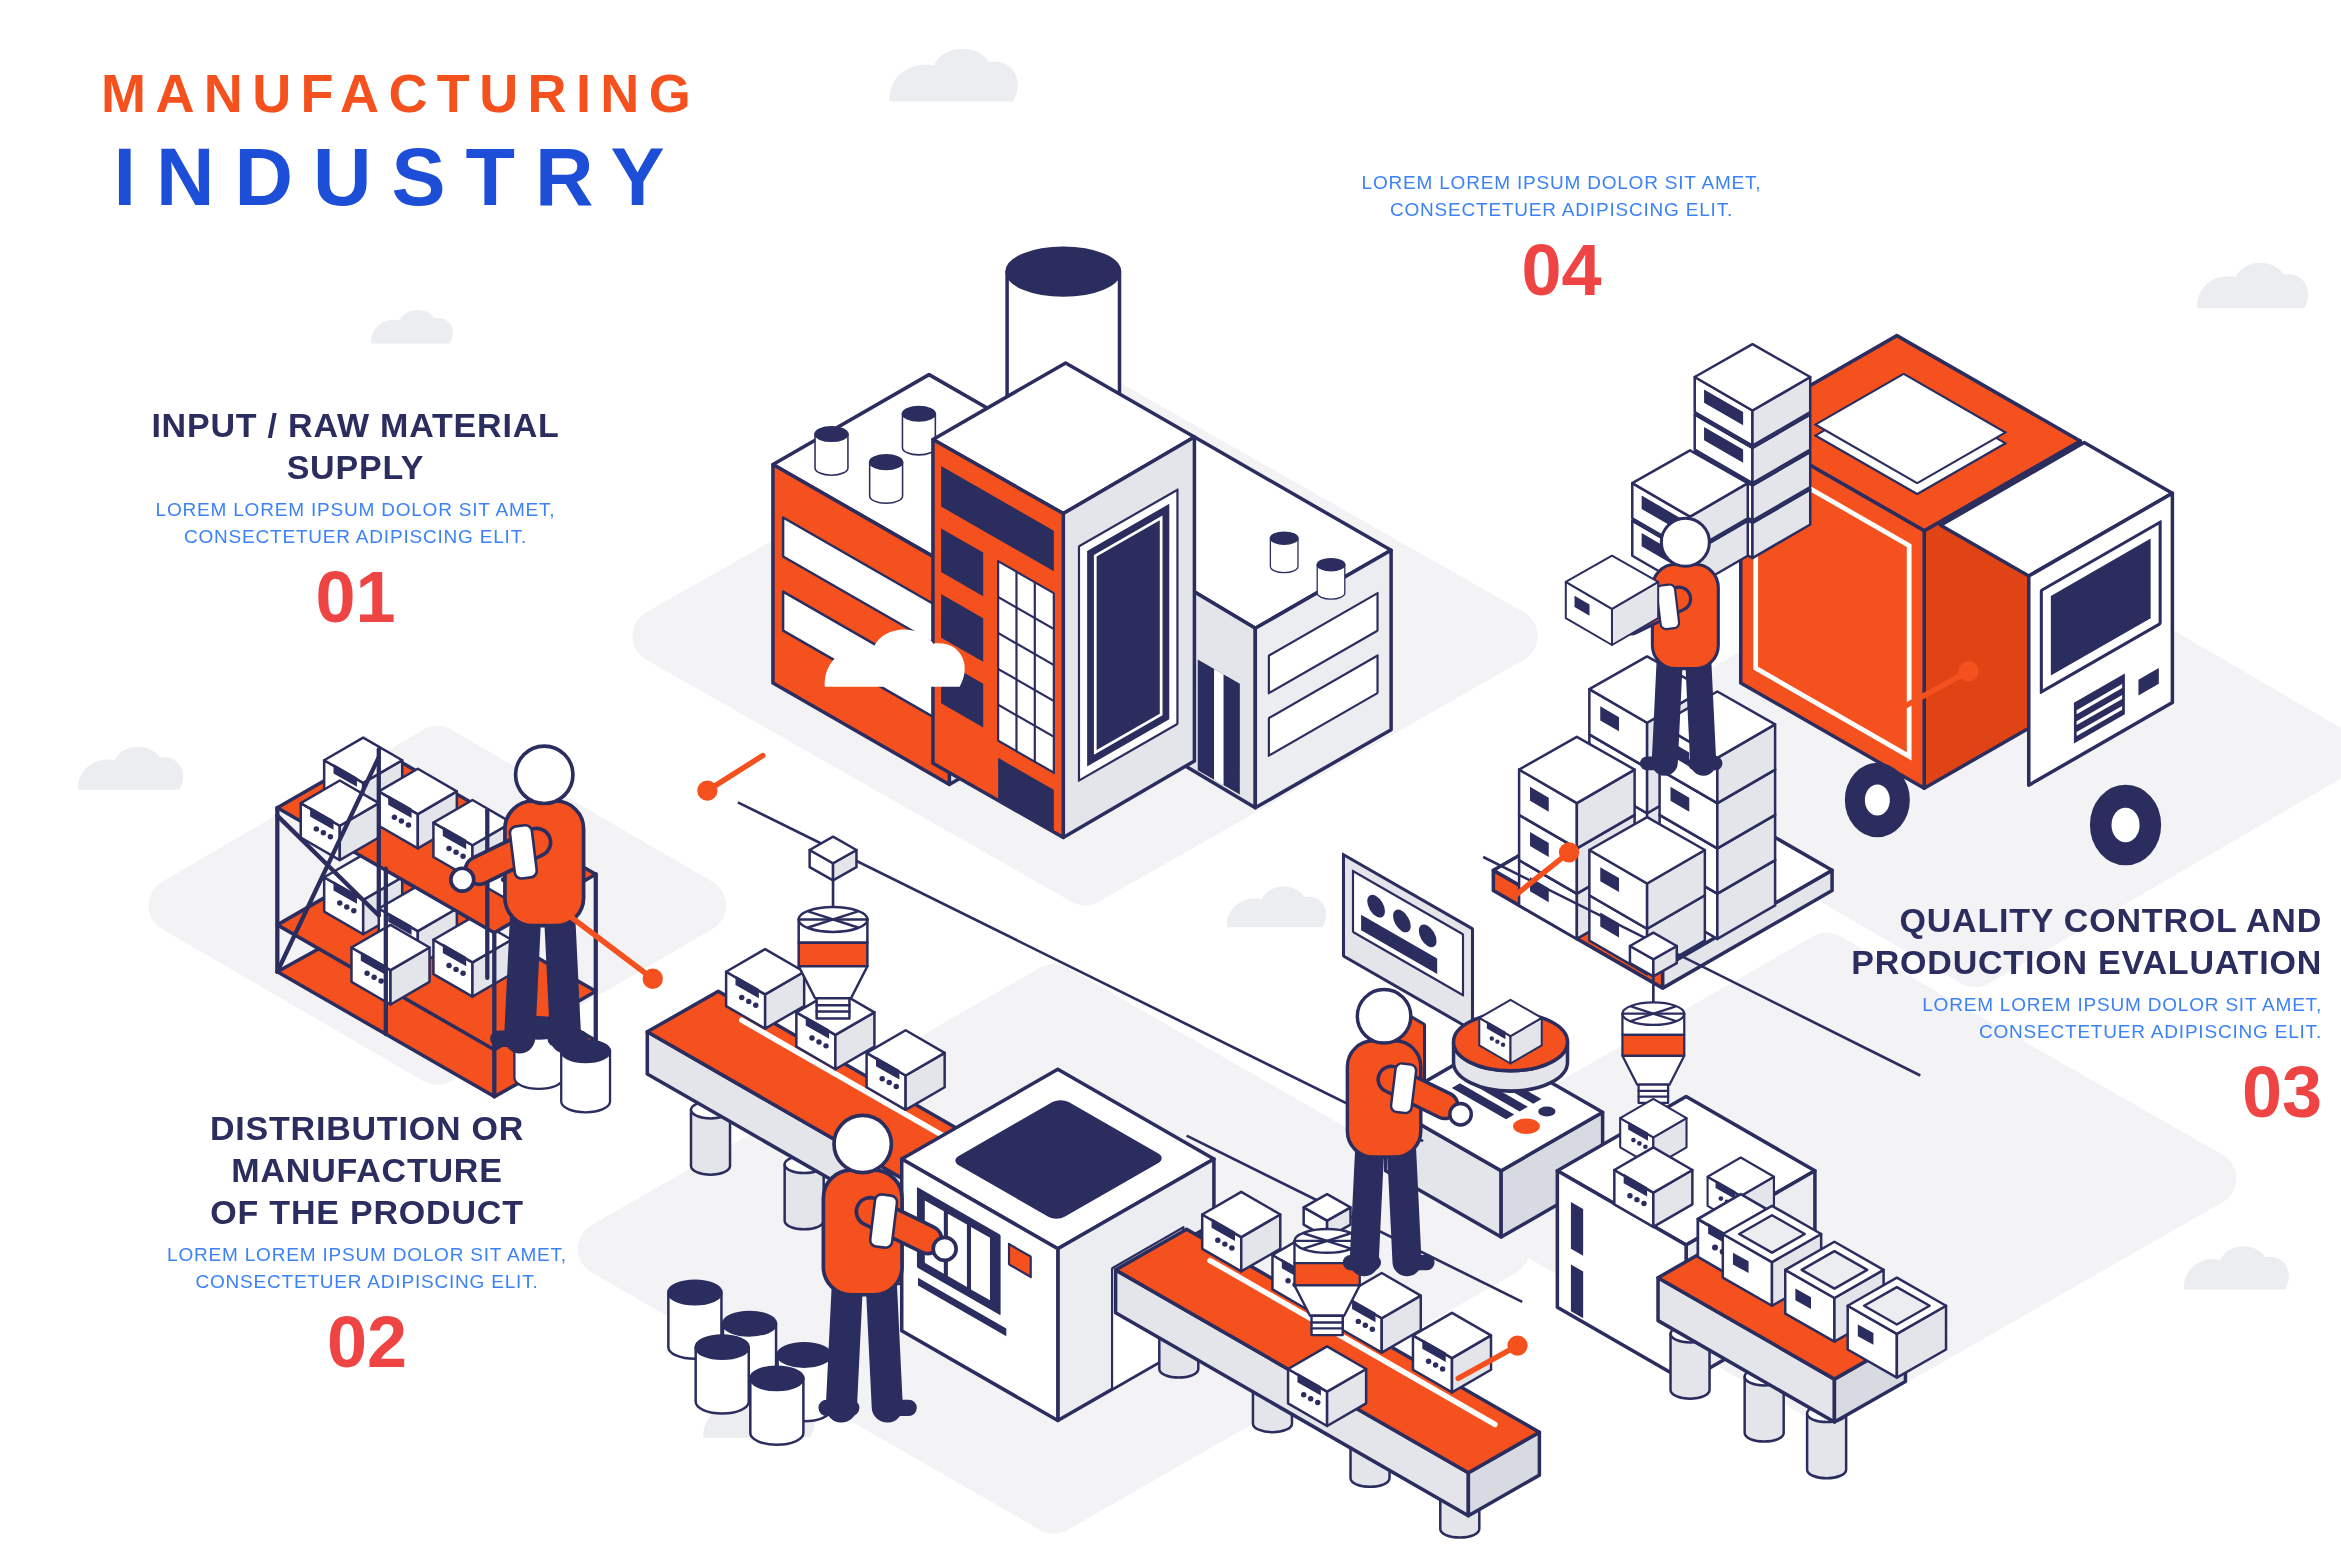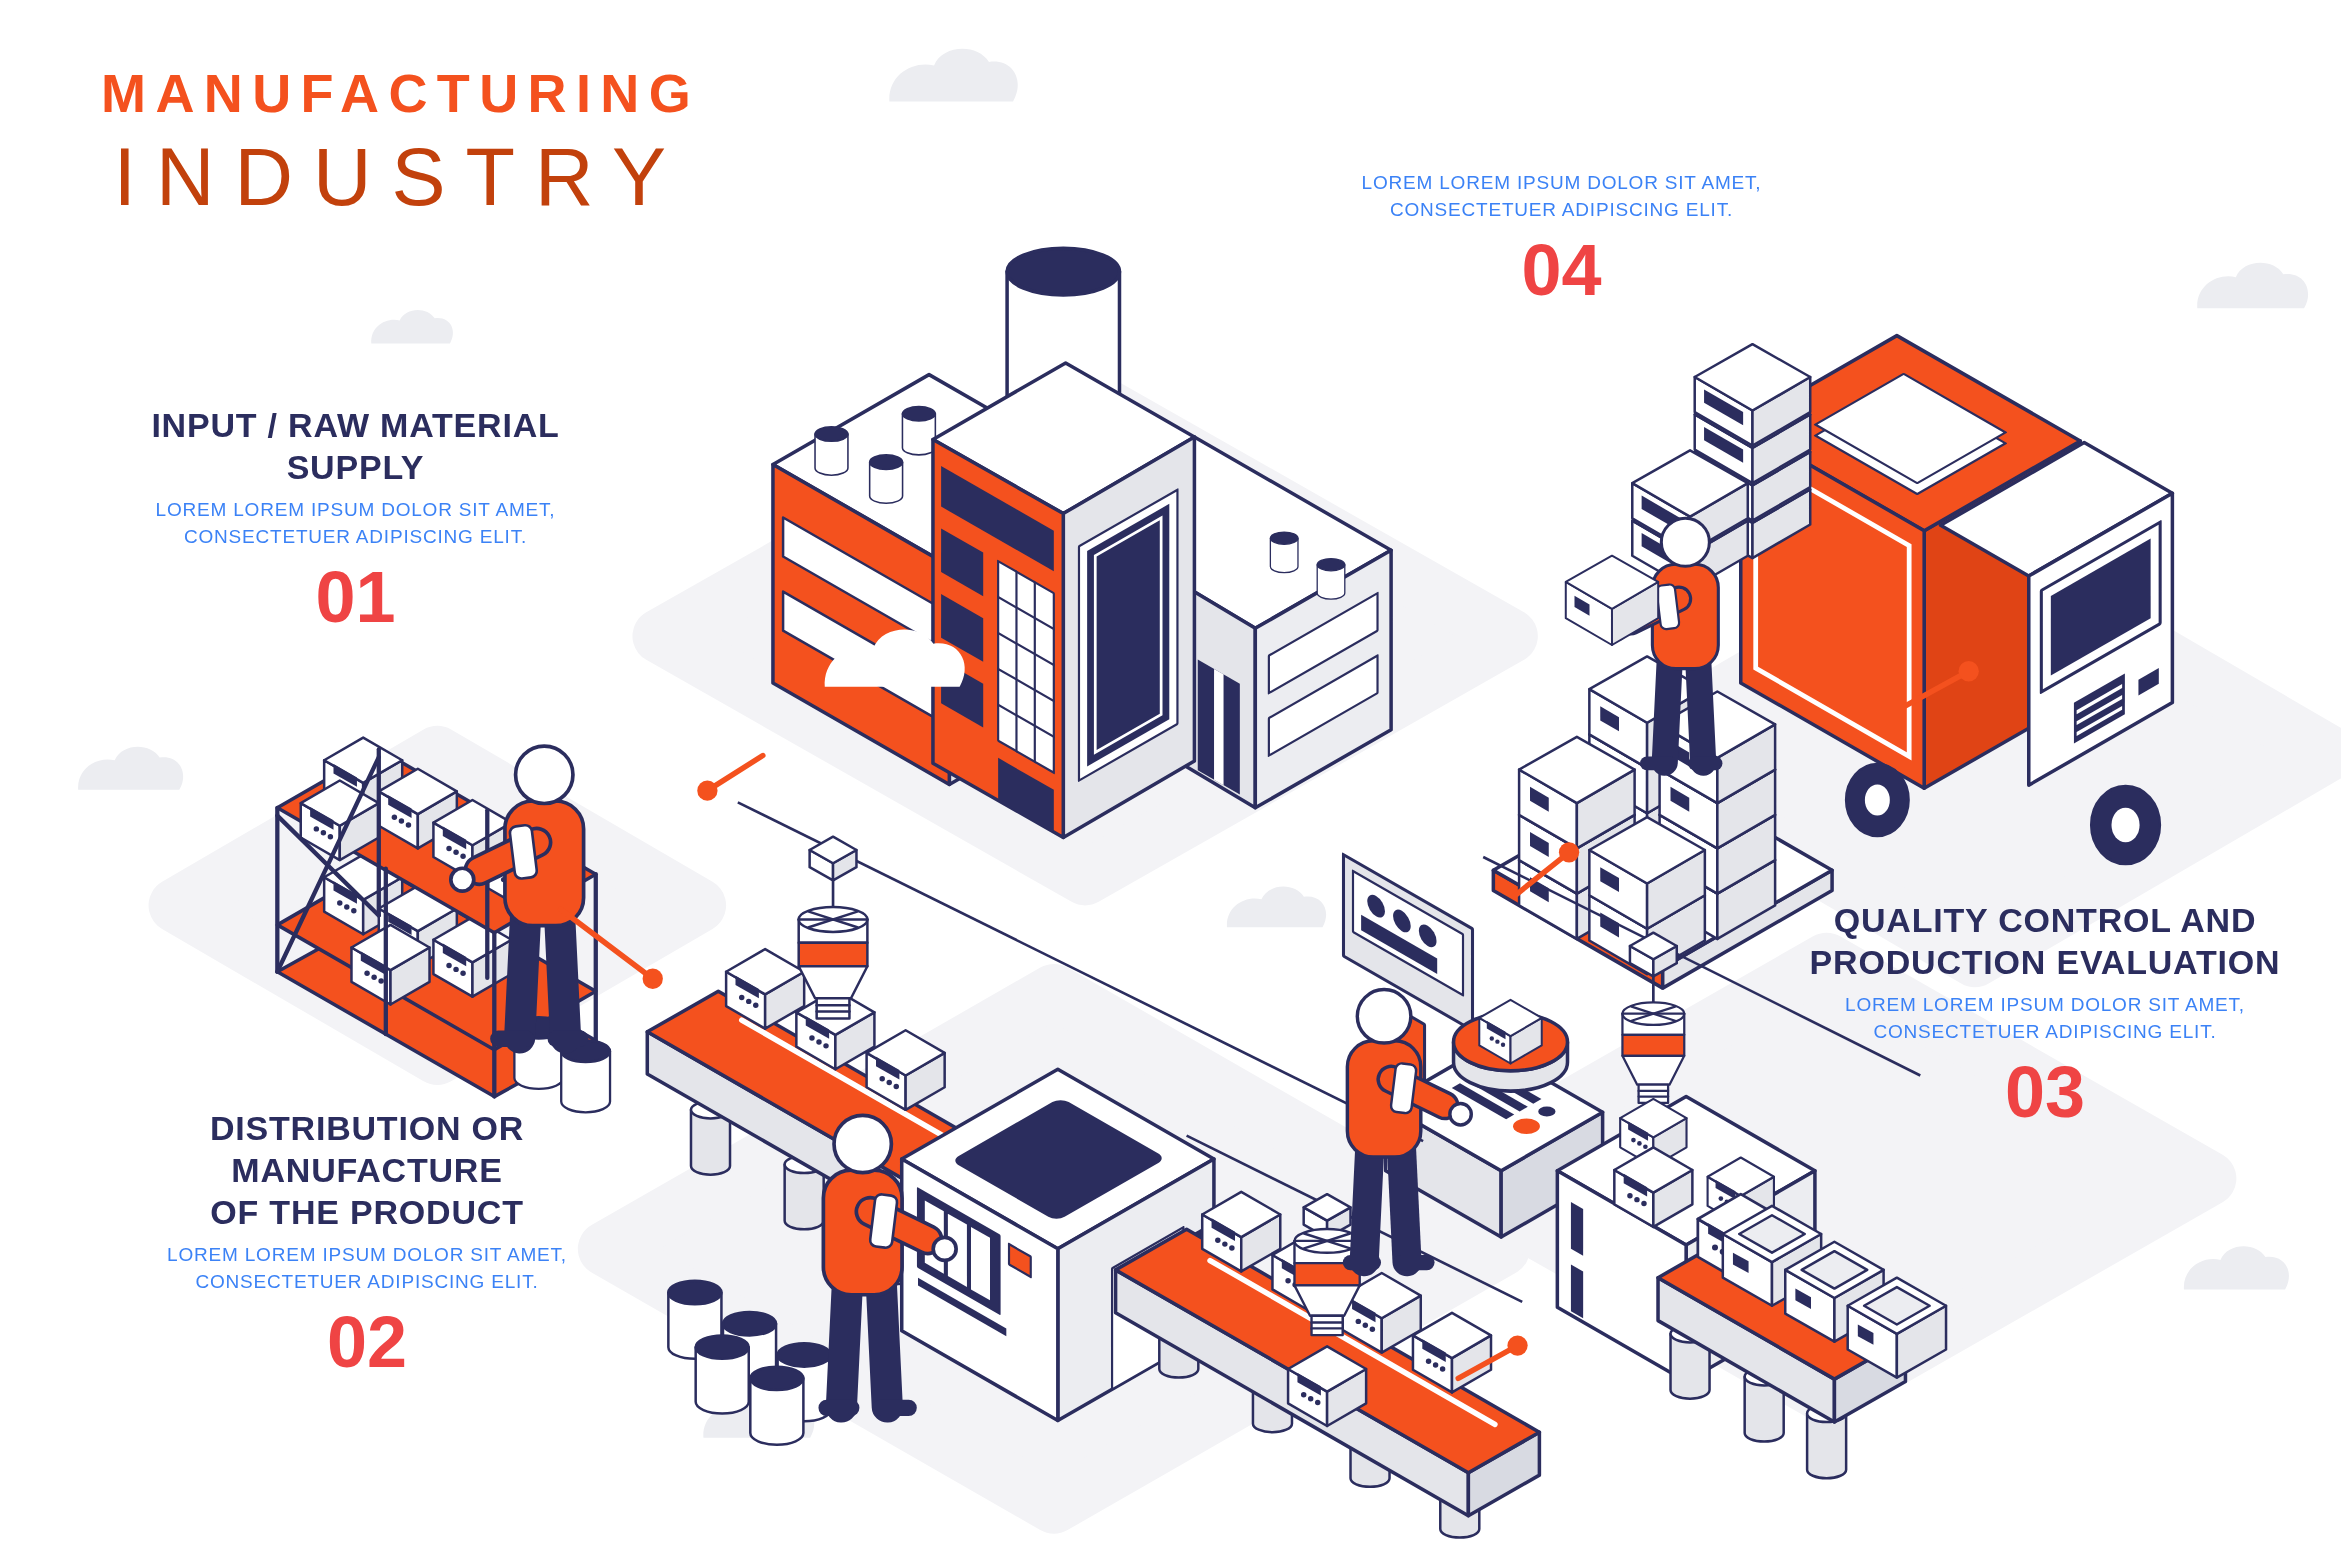--- a/index.html
+++ b/index.html
@@ -14,27 +14,27 @@
   .cable{stroke:#2B2D5E;stroke-width:3.4;fill:none;}
   .conn{stroke:#F4511E;stroke-width:7;stroke-linecap:round;}
   .cdot{fill:#F4511E;}
   .ground{fill:#F3F3F6;stroke:#F3F3F6;stroke-width:70;stroke-linejoin:round;}
   .cloud{fill:#ECEDF1;}
   .wstripe{stroke:#FFFFFF;stroke-width:7;stroke-linecap:round;}
 
   header.titleblock{position:absolute;left:101px;top:50px;z-index:2;}
   header .l1{font-size:54px;line-height:87px;font-weight:800;letter-spacing:9.4px;
              color:#F4511E;white-space:nowrap;}
-  header .l2{font-size:81px;line-height:80px;font-weight:400;letter-spacing:20px;
-             color:#c2410c;white-space:nowrap;margin-left:12.5px;}
+  header .l2{font-size:81px;line-height:80px;font-weight:700;letter-spacing:20px;
+             color:#1d4ed8;white-space:nowrap;margin-left:12.5px;}
 
   .step{position:absolute;text-align:center;color:#2B2D5E;z-index:2;}
   #step1{left:129px;top:404px;width:453px;}
   #step2{left:129px;top:1107px;width:476px;}
-  #step3{left:1768px;top:899px;width:554px;}
+  #step3{left:1768px;top:899px;width:554px;text-align:right;}
   #step4{left:1331px;top:161px;width:461px;}
   .step h3{margin:0;font-size:34px;line-height:42px;font-weight:800;letter-spacing:0.8px;}
   .step h3 span{display:block;white-space:nowrap;}
   .step .desc{margin:9.4px 0 0 0;font-size:19px;line-height:26.5px;letter-spacing:0.8px;
               color:#3b82f6;font-weight:400;}
   .step .desc .dl{display:block;white-space:nowrap;}
   .step .num{margin-top:11px;font-size:72px;line-height:1;font-weight:800;color:#ef4444;}
 </style>
 </head>
 <body>

